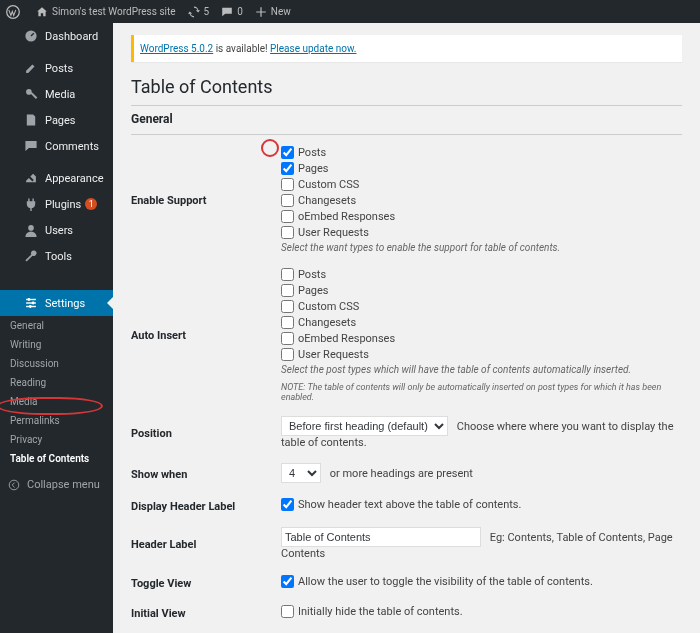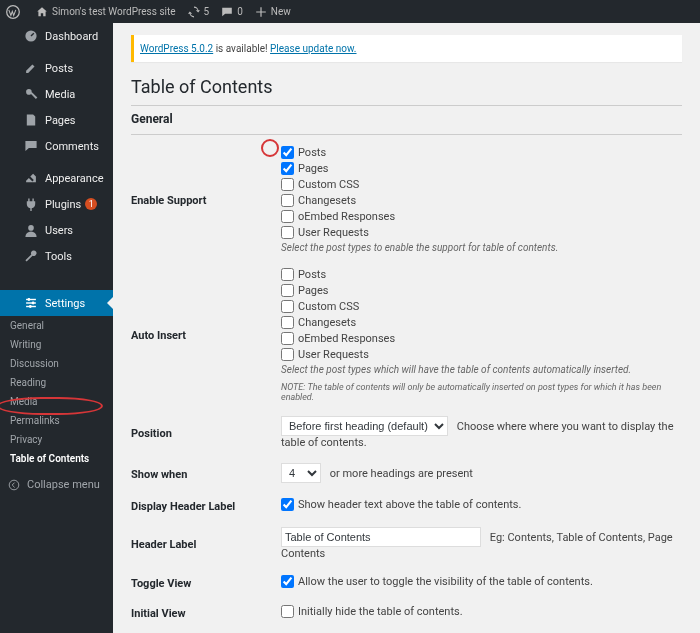--- a/index.html
+++ b/index.html
@@ -279,21 +279,21 @@
 
   <div class="form-row" style="margin-top:10px">
     <div class="th">Enable Support</div>
     <div class="td">
       <label class="chk-line"><input type="checkbox" checked="" style=""><span>Posts</span></label>
       <label class="chk-line"><input type="checkbox" checked="" style=""><span>Pages</span></label>
       <label class="chk-line"><input type="checkbox" style=""><span>Custom CSS</span></label>
       <label class="chk-line"><input type="checkbox" style=""><span>Changesets</span></label>
       <label class="chk-line"><input type="checkbox" style=""><span>oEmbed Responses</span></label>
       <label class="chk-line"><input type="checkbox" style=""><span>User Requests</span></label>
-      <span class="desc">Select the post types to enable the support for table of contents.</span>
+      <span class="desc">Select the want types to enable the support for table of contents.</span>
     </div>
   </div>
 
   <div class="form-row">
     <div class="th">Auto Insert</div>
     <div class="td">
       <label class="chk-line"><input type="checkbox" style=""><span>Posts</span></label>
       <label class="chk-line"><input type="checkbox" style=""><span>Pages</span></label>
       <label class="chk-line"><input type="checkbox" style=""><span>Custom CSS</span></label>
       <label class="chk-line"><input type="checkbox" style=""><span>Changesets</span></label>

